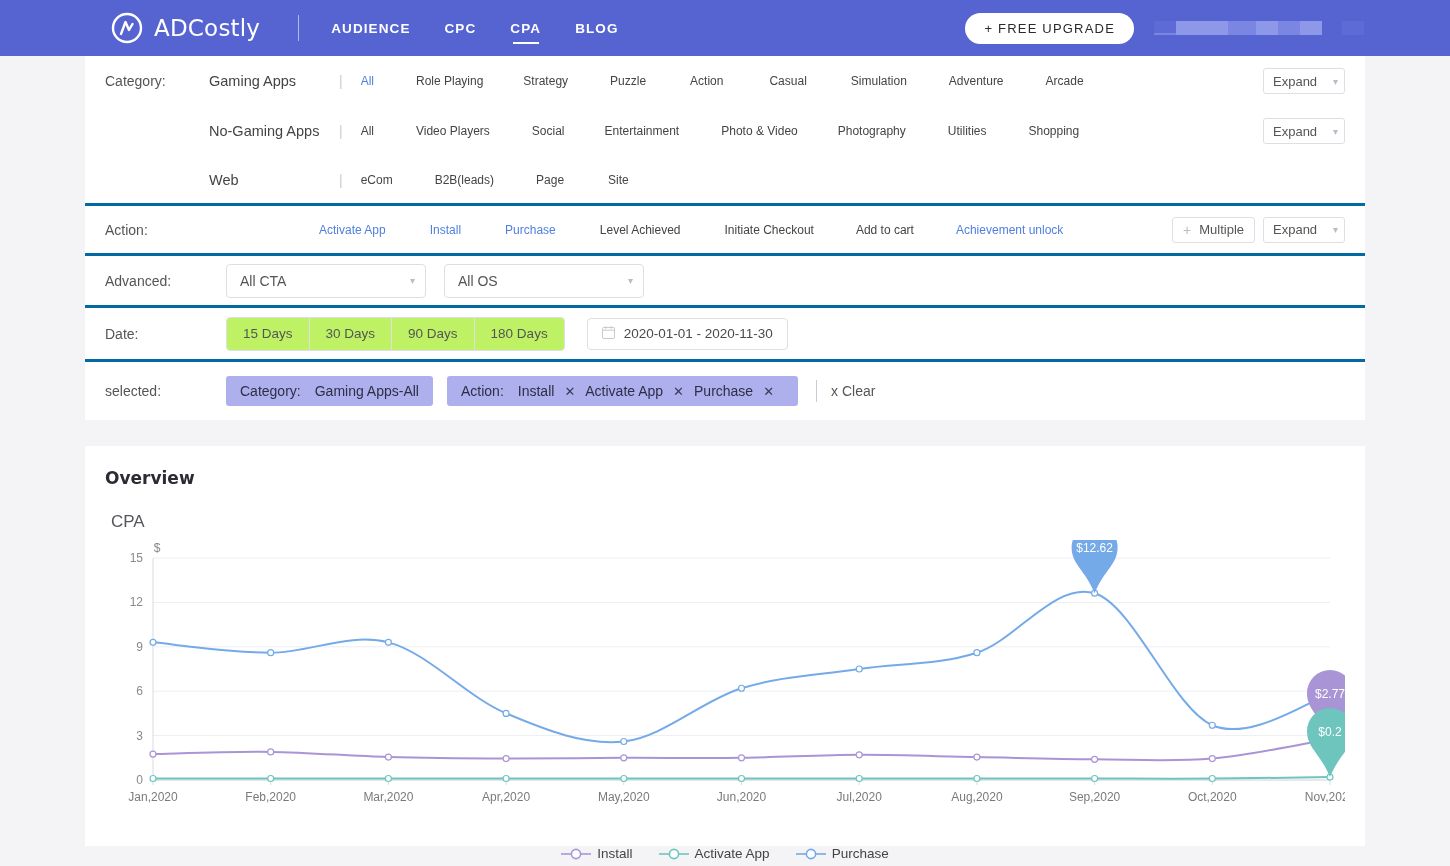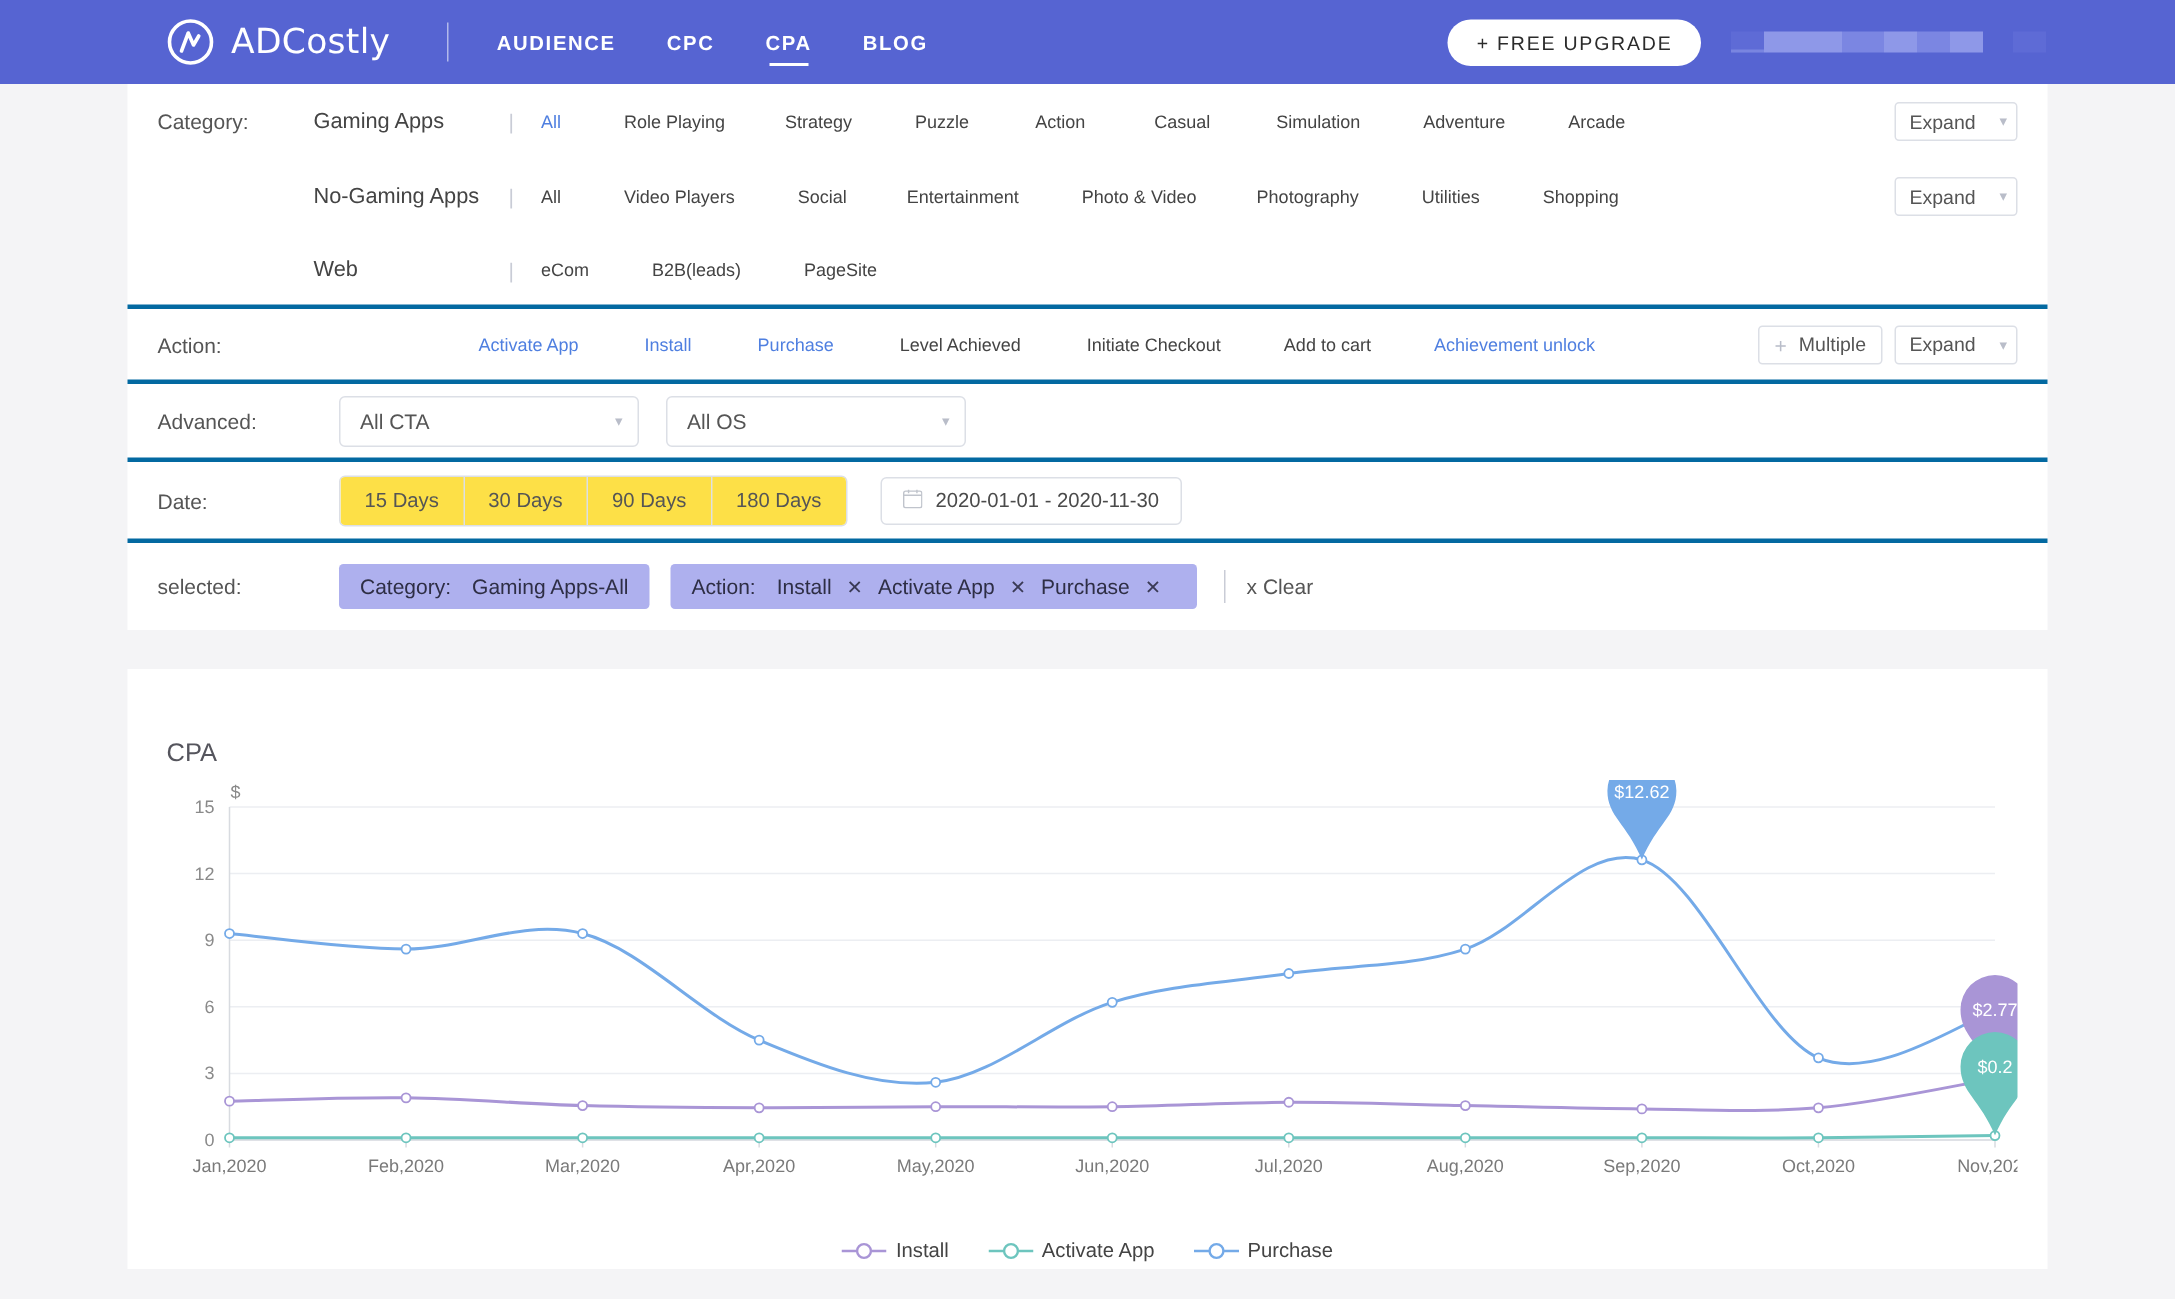--- a/index.html
+++ b/index.html
@@ -97,21 +97,21 @@
   .adv-select {
     border:1px solid #dcdfe6; border-radius:4px; background:#fff;
     height:34px; width:200px; display:flex; align-items:center;
     justify-content:space-between; padding:0 10px 0 13px;
     font-size:14px; color:#555; cursor:pointer; margin-right:18px;
   }
 
   .seg-group { display:flex; border:1px solid #dcdfe6; border-radius:4px; overflow:hidden; }
   .seg {
     height:32px; display:flex; align-items:center; padding:0 16px;
-    font-size:13.5px; color:#555; background:#fde047; cursor:pointer;
+    font-size:13.5px; color:#555; background:#bef264; cursor:pointer;
     border-right:1px solid #dcdfe6;
   }
   .seg:last-child { border-right:none; }
   .daterange {
     margin-left:22px; border:1px solid #dcdfe6; border-radius:4px;
     height:32px; display:flex; align-items:center; gap:9px;
     padding:0 14px; font-size:13.5px; color:#4a4a4a; background:#fff;
     cursor:pointer;
   }
   .cal-icon { color:#c0c4cc; font-size:13px; }
@@ -222,21 +222,21 @@
     </div>
   </div>
 
   <div class="frow bordered">
     <div class="flabel"></div>
     <div class="fitems">
       <span class="grp-name">Web</span>
       <span class="pipe">|</span>
       <span class="chip-link" style="margin-right:42px">eCom</span>
       <span class="chip-link" style="margin-right:42px">B2B(leads)</span>
-      <span class="chip-link" style="">Page</span>
+      <span class="chip-link" style="margin-right:44px">Page</span>
       <span class="chip-link">Site</span>
     </div>
   </div>
 
   <div class="frow bordered">
     <div class="flabel">Action:</div>
     <div class="fitems" style="padding-left:110px">
       <span class="chip-link sel" style="margin-right:44px">Activate App</span>
       <span class="chip-link sel" style="margin-right:44px">Install</span>
       <span class="chip-link sel" style="margin-right:44px">Purchase</span>
@@ -308,20 +308,21 @@
         <span>Purchase</span>
         <span class="x">✕</span>
       </div>
       <span class="vsep"></span>
       <span class="clear">x Clear</span>
     </div>
   </div>
 </div>
 
 <div class="chart-card">
+  <div class="overview-title">Overview</div>
   <div class="cpa-title">CPA</div>
 
   <div class="chart-wrap">
     <svg id="chart-svg" width="1240" height="300">
         <text x="52" y="12" font-size="12" fill="#888" text-anchor="middle">$</text>
         <line x1="48" y1="240" x2="1225" y2="240" stroke="#eceef2" stroke-width="1"></line>
         <text x="38" y="244" font-size="12" fill="#8a8a8a" text-anchor="end">0</text>
         <line x1="48" y1="195.6" x2="1225" y2="195.6" stroke="#eceef2" stroke-width="1"></line>
         <text x="38" y="199.6" font-size="12" fill="#8a8a8a" text-anchor="end">3</text>
         <line x1="48" y1="151.2" x2="1225" y2="151.2" stroke="#eceef2" stroke-width="1"></line>

